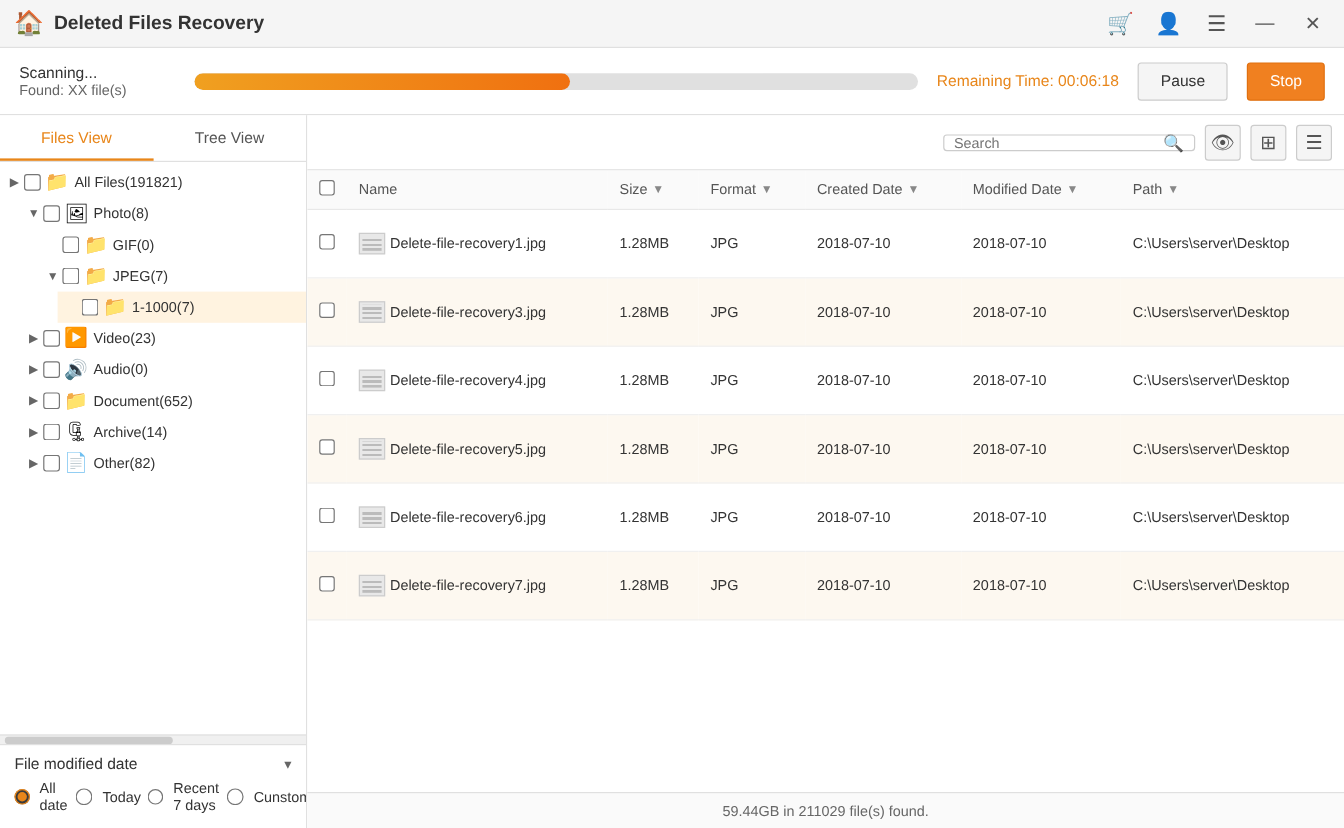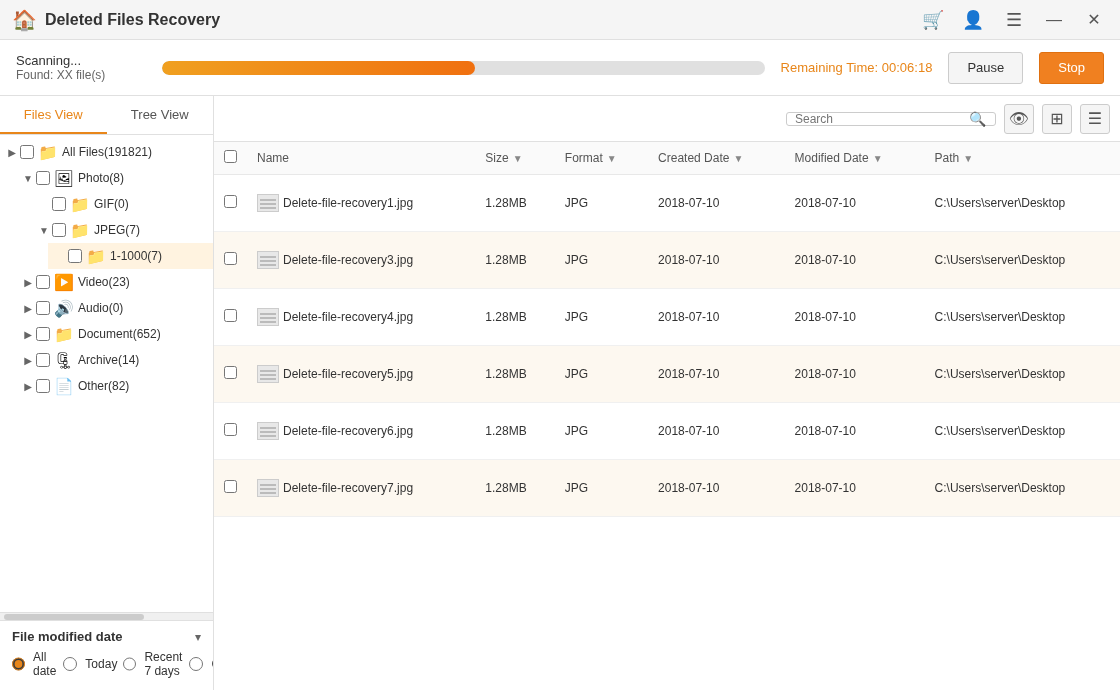--- a/index.html
+++ b/index.html
@@ -41,21 +41,21 @@
     .scan-btn {
       height: 32px; padding: 0 18px; border: 1px solid #ccc; background: #f5f5f5;
       cursor: pointer; border-radius: 3px; font-size: 13px; color: #333;
     }
     .scan-btn.stop { background: #f08020; border-color: #e07010; color: white; font-size: 13px; }
 
     
     .main-layout { display: flex; height: calc(690px - 40px - 56px); }
 
     
-    .sidebar { width: 214px; background: #fff; border-right: 1px solid #e0e0e0; display: flex; flex-direction: column; overflow: hidden; }
+    .sidebar { width: 256px; background: #fff; border-right: 1px solid #e0e0e0; display: flex; flex-direction: column; overflow: hidden; }
 
     
     .tabs { display: flex; border-bottom: 1px solid #e0e0e0; }
     .tab {
       flex: 1; height: 38px; display: flex; align-items: center; justify-content: center;
       cursor: pointer; font-size: 13px; color: #555; border-bottom: 2px solid transparent;
     }
     .tab.active { color: #e8861a; border-bottom: 2px solid #e8861a; font-weight: 500; }
 
     
@@ -70,21 +70,21 @@
     .tree-indent-2 { margin-left: 32px; }
     .tree-indent-3 { margin-left: 48px; }
 
     
     .sidebar-scroll { height: 8px; background: #f0f0f0; border-top: 1px solid #e0e0e0; position: relative; }
     .sidebar-scroll-thumb { height: 6px; width: 140px; background: #ccc; border-radius: 3px; position: absolute; top: 1px; left: 4px; }
 
     
     .filter-section { border-top: 1px solid #e0e0e0; padding: 8px 12px; }
     .filter-header { display: flex; align-items: center; justify-content: space-between; cursor: pointer; margin-bottom: 6px; }
-    .filter-header-label { font-size: 13px; color: #333; font-weight: bold; }
+    .filter-header-label { font-size: 13px; color: #333; }
     .filter-chevron { font-size: 12px; color: #666; }
     .filter-options { display: flex; flex-direction: row; gap: 6px; padding-bottom: 4px; }
     .filter-option { display: flex; align-items: center; gap: 8px; cursor: pointer; }
     .filter-radio { width: 14px; height: 14px; accent-color: #e8861a; }
     .filter-label { font-size: 12px; color: #333; }
 
     
     .content { flex: 1; display: flex; flex-direction: column; background: #fff; overflow: hidden; }
 
     
@@ -404,14 +404,17 @@
       <td>1.28MB</td>
       <td>JPG</td>
       <td>2018-07-10</td>
       <td>2018-07-10</td>
       <td>C:\Users\server\Desktop</td>
     </tr>
           </tbody>
       </table>
     </div>
 
+    <div class="status-bar">
+      <span class="status-text">59.44GB in 211029 file(s) found.</span>
+    </div>
   </div>
 </div>
 
 </body></html>

